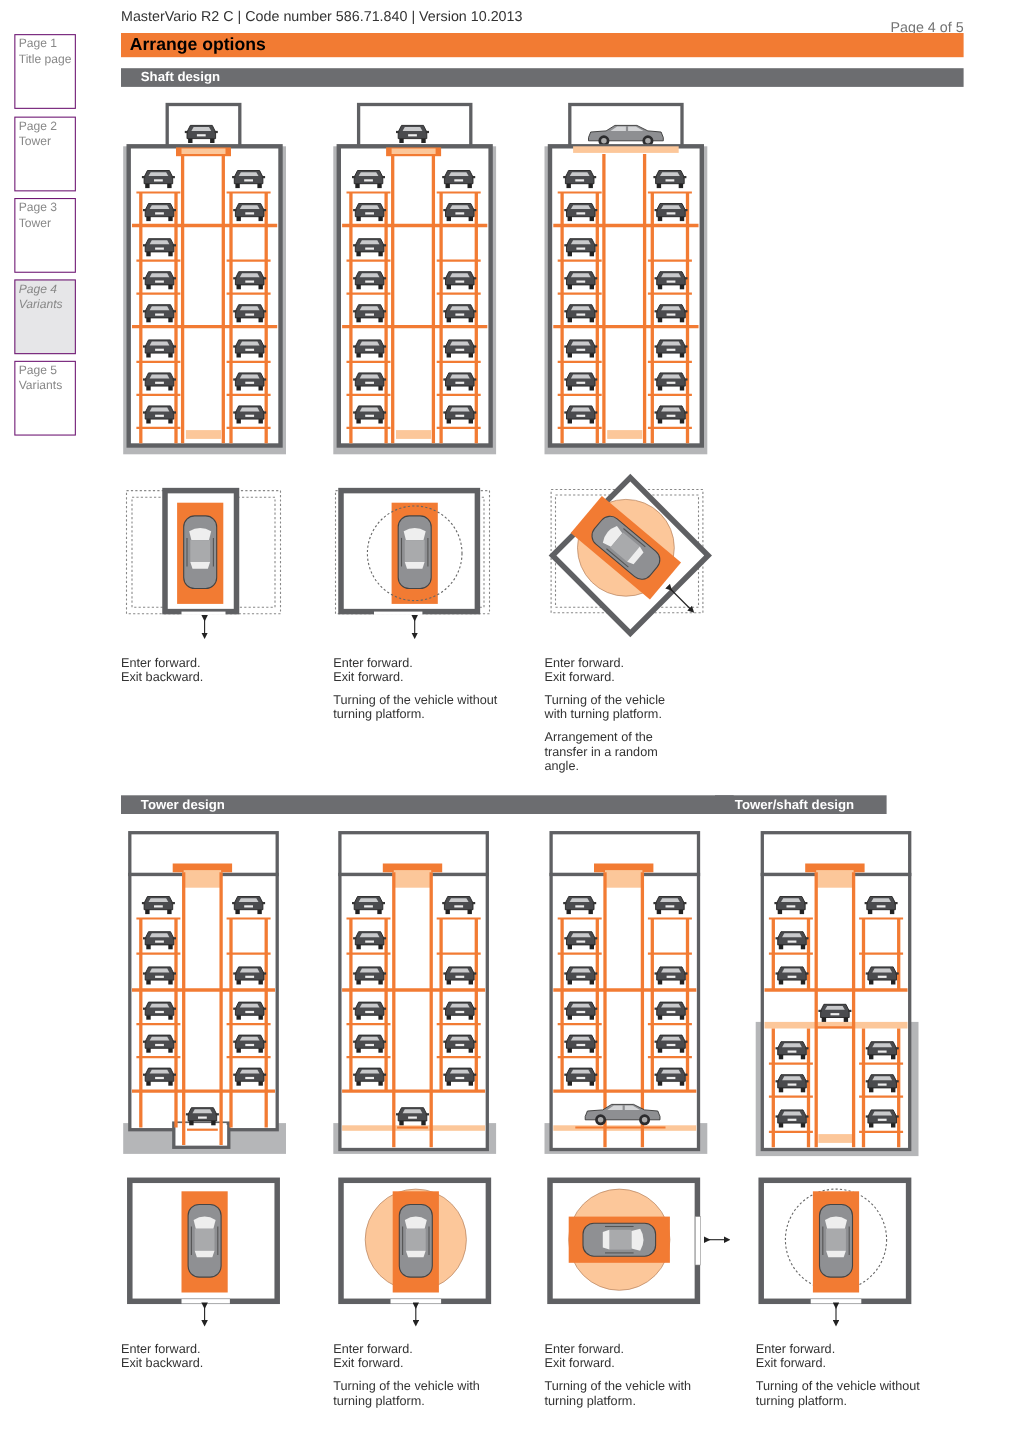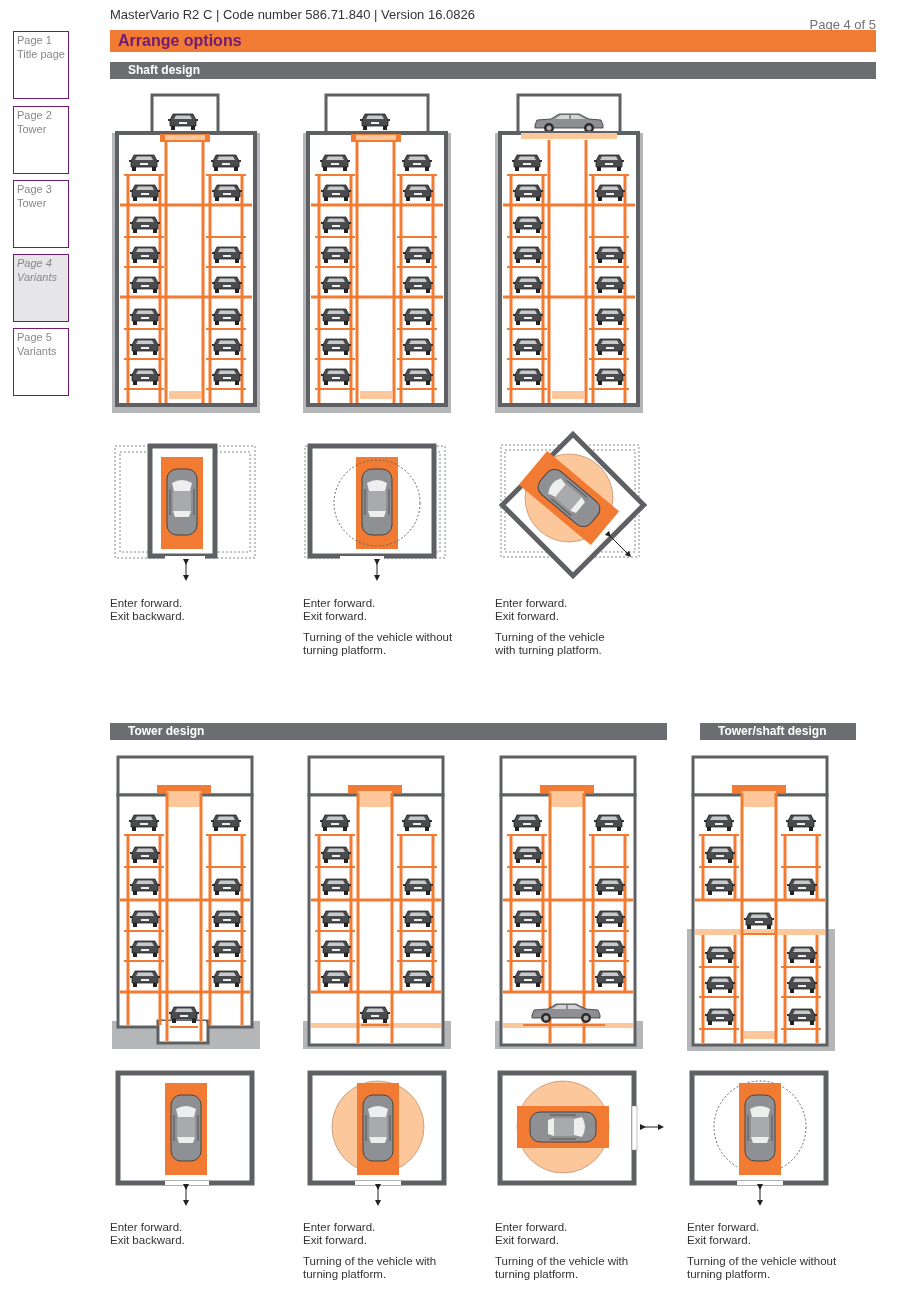--- a/index.html
+++ b/index.html
@@ -1,31 +1,31 @@
 <!DOCTYPE html>
 <html><head>
 <meta charset="utf-8">
 <style>
   html,body{margin:0;padding:0;background:#fff;}
   body{width:920px;height:1301px;position:relative;overflow:hidden;font-family:"Liberation Sans",sans-serif;color:#222;}
   .abs{position:absolute;}
   .hdr-left{left:110px;top:7px;font-size:13px;color:#333;}
   .hdr-right{right:44px;top:17px;font-size:13px;color:#737373;}
-  .title-bar{left:110px;top:30px;width:766px;height:22px;background:#f27b33;color:#701a75;font-weight:bold;font-size:16px;line-height:22px;padding-left:8px;box-sizing:border-box;}
+  .title-bar{left:110px;top:30px;width:766px;height:22px;background:#f27b33;color:#000000;font-weight:bold;font-size:16px;line-height:22px;padding-left:8px;box-sizing:border-box;}
   .sec-bar{height:17px;background:#6c6d70;color:#fff;font-weight:bold;font-size:12px;line-height:17px;padding-left:18px;box-sizing:border-box;}
   .thumb{left:13px;width:56px;height:68px;border:1px solid #701a75;box-sizing:border-box;font-size:11px;color:#888;padding:1px 3px;line-height:14px;background:#fff;}
   .thumb.active{background:#e6e6e8;font-style:italic;}
   .cap{font-size:11.5px;line-height:13px;color:#333;}
   .cap p{margin:0 0 8px 0;}
   svg{position:absolute;overflow:visible;}
 </style>
 </head>
 <body>
 
-<div class="abs hdr-left">MasterVario R2 C | Code number 586.71.840 | Version 16.0826</div>
+<div class="abs hdr-left">MasterVario R2 C | Code number 586.71.840 | Version 10.2013</div>
 <div class="abs hdr-right">Page 4 of 5</div>
 
 <div class="abs thumb" style="top:31px">
   <div>Page 1</div>
   <div>Title page</div>
 </div>
 <div class="abs thumb" style="top:106px">
   <div>Page 2</div>
   <div>Tower</div>
 </div>
@@ -39,21 +39,21 @@
 </div>
 <div class="abs thumb" style="top:328px">
   <div>Page 5</div>
   <div>Variants</div>
 </div>
 
 <div class="abs title-bar">Arrange options</div>
 
 <div class="abs sec-bar" style="left:110px;top:62px;width:766px;">Shaft design</div>
 <div class="abs sec-bar" style="left:110px;top:723px;width:557px;">Tower design</div>
-<div class="abs sec-bar" style="left:700px;top:723px;width:156px;">Tower/shaft design</div>
+<div class="abs sec-bar" style="left:650px;top:723px;width:156px;">Tower/shaft design</div>
 
 <svg width="0" height="0" style="position:absolute">
   <defs>
     <g id="carfront">
       <path d="M2,14 L2,8 L5,2 L25,2 L28,8 L28,14 Z" fill="#4a4b4e" stroke="#222" stroke-width="0.8"></path>
       <path d="M6,7 L8,3.5 L22,3.5 L24,7 Z" fill="#c9cacc"></path>
       <rect x="3" y="14" width="4" height="4" fill="#222"></rect>
       <rect x="23" y="14" width="4" height="4" fill="#222"></rect>
       <rect x="11" y="10" width="8" height="2" fill="#eee"></rect>
       <rect x="0" y="7" width="3" height="2" fill="#333"></rect>
@@ -265,20 +265,21 @@
 <div class="abs cap" style="left:110px;top:597px;width:170px;">
   <p><span>Enter forward.</span><br><span>Exit backward.</span></p>
 </div>
 <div class="abs cap" style="left:303px;top:597px;width:150px;">
   <p><span>Enter forward.</span><br><span>Exit forward.</span></p>
   <p>Turning of the vehicle without turning platform.</p>
 </div>
 <div class="abs cap" style="left:495px;top:597px;width:125px;">
   <p><span>Enter forward.</span><br><span>Exit forward.</span></p>
   <p>Turning of the vehicle with turning platform.</p>
+  <p>Arrangement of the transfer in a random angle.</p>
 </div>
 
 <svg style="left:112px;top:755px" width="152" height="300">
   <rect x="0" y="266" width="148" height="28" fill="#b5b6b8"></rect>
   <rect x="6" y="2" width="134" height="38" fill="#fff" stroke="#5f6063" stroke-width="3"></rect>
   <rect x="6" y="40" width="134" height="232" fill="#fff" stroke="#5f6063" stroke-width="3"></rect>
   <rect x="46" y="266" width="50" height="22" fill="#fff" stroke="#5f6063" stroke-width="3"></rect>
   <rect x="48" y="266" width="46" height="8" fill="#fff"></rect>
   <rect x="45" y="30" width="54" height="8" fill="#f27b33"></rect>
   <rect x="55" y="36" width="34" height="16" fill="#fcc79a"></rect>

